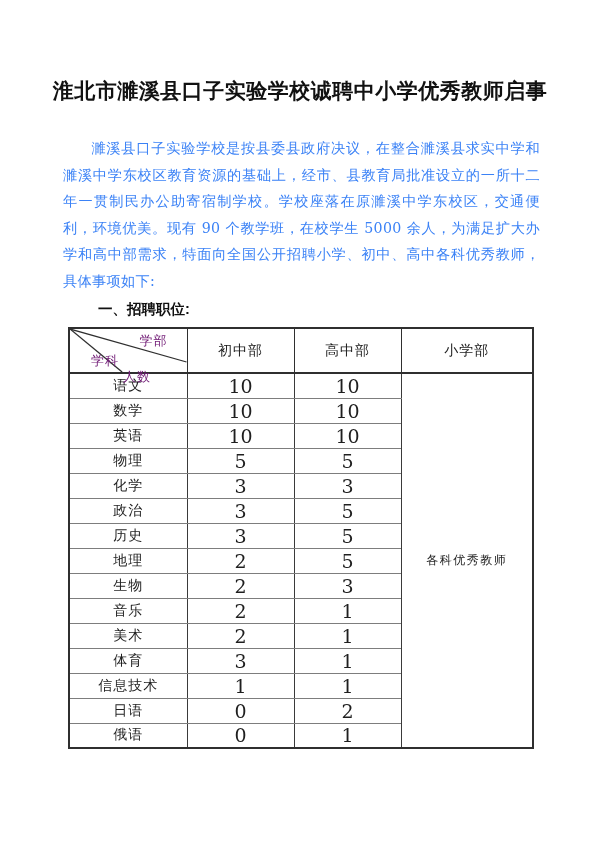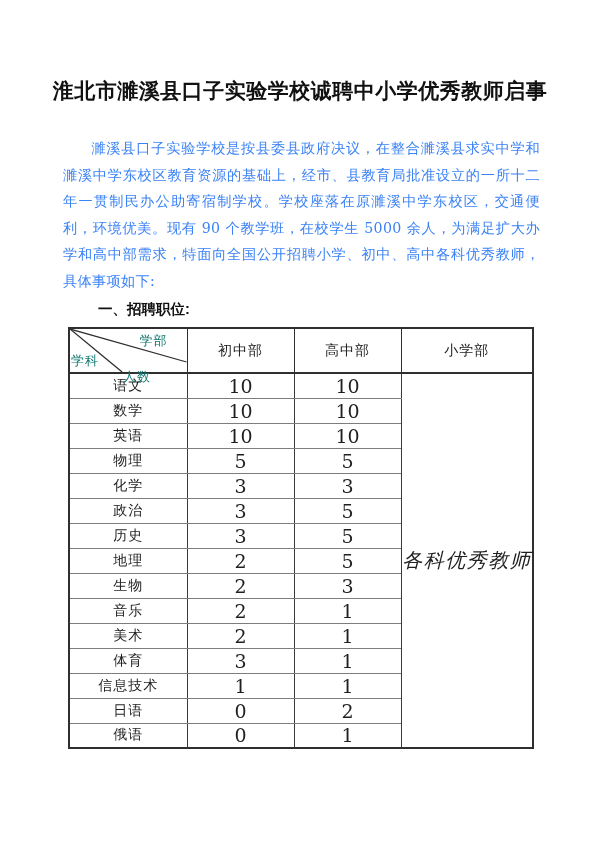--- a/index.html
+++ b/index.html
@@ -72,38 +72,38 @@
     border-bottom: 1px solid #7d7d7d;
     font-size: 14px;
     letter-spacing: 1px;
     text-align: center;
     vertical-align: middle;
     color: #1f1f1f;
     padding: 0;
     margin-left: 34px;
   }
   table.positions td.num-cell { letter-spacing: 0; font-size: 19px; }
-  table.positions td.merged-cell { letter-spacing: 1.5px; font-size: 20px; font-style: italic; }
+  table.positions td.merged-cell { letter-spacing: 1.5px; font-size: 12px; }
   th.corner-cell { position: relative; padding: 0; }
   th.corner-cell svg.diag {
     position: absolute;
     left: 0; top: 0;
     width: 100%; height: 100%;
   }
   th.corner-cell .corner-label {
     position: absolute;
     font-size: 13px;
     letter-spacing: 1px;
     line-height: 15px;
     white-space: nowrap;
-    color: #0f766e;
+    color: #701a75;
   }
   .label-dept  { right: 19px; top: 4px; }
   .label-count { left: 53px; top: 40px; }
-  .label-subj  { left: 1px;  top: 24px; }
+  .label-subj  { left: 21px;  top: 24px; }
 </style>
 </head>
 <body>
 
 <div class="page">
 
   <h1 class="doc-title">淮北市濉溪县口子实验学校诚聘中小学优秀教师启事</h1>
 
   <p class="intro">濉溪县口子实验学校是按县委县政府决议，在整合濉溪县求实中学和濉溪中学东校区教育资源的基础上，经市、县教育局批准设立的一所十二年一贯制民办公助寄宿制学校。学校座落在原濉溪中学东校区，交通便利，环境优美。现有 90 个教学班，在校学生 5000 余人，为满足扩大办学和高中部需求，特面向全国公开招聘小学、初中、高中各科优秀教师，具体事项如下:</p>
 

